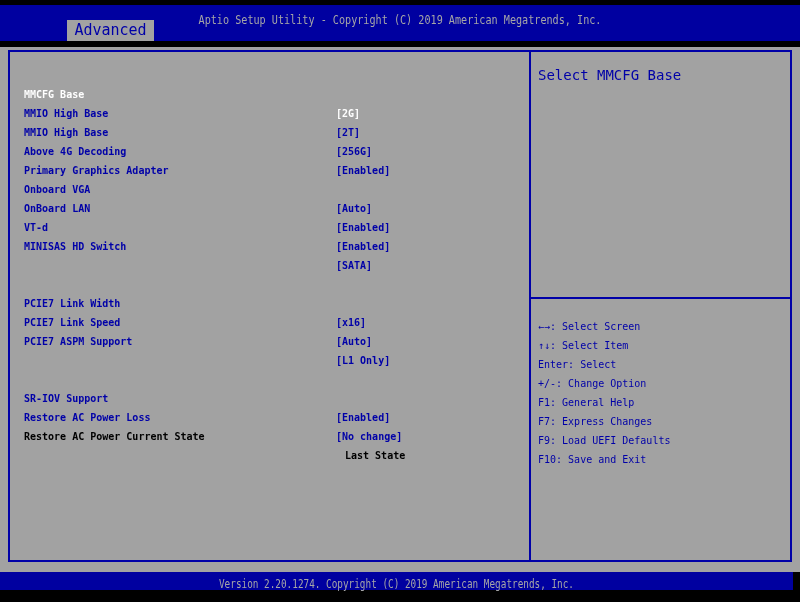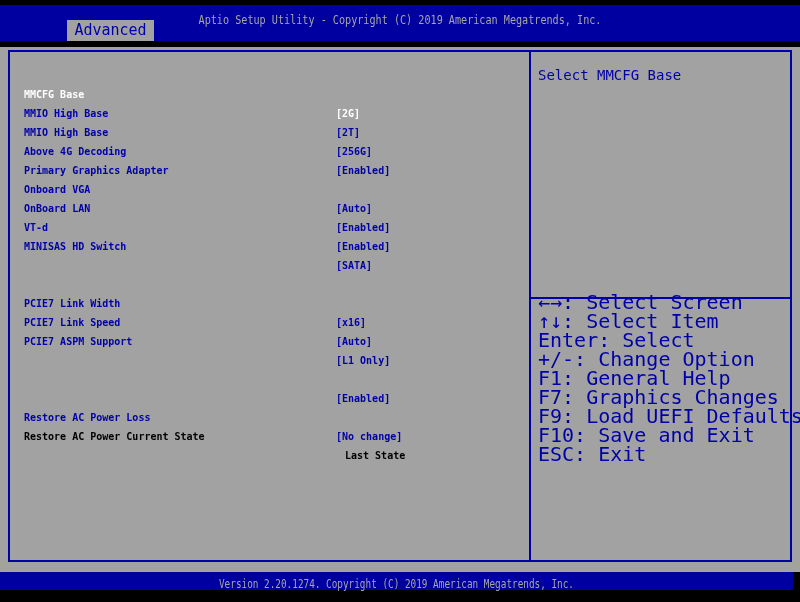--- a/index.html
+++ b/index.html
@@ -57,22 +57,22 @@
   .row.selected { color:var(--selected_text); }
   .row.info { color:var(--info_text); }
   .row .label { position:absolute; left:24px; }
   .row .value { position:absolute; left:336px; }
   .row.info .value { left:345px; }
   .help {
     position:absolute; left:538px; top:19px; width:248px;
     font-size:14px; line-height:19px; color:var(--blue); white-space:pre;
   }
   .legend {
-    position:absolute; left:538px; top:246px; width:250px;
-    font-size:20px; color:var(--blue);
+    position:absolute; left:538px; top:270px; width:250px;
+    font-size:10px; color:var(--blue);
   }
   .legend-row { height:19px; line-height:19px; white-space:pre; }
   .footer {
     position:absolute; left:0; top:572px; width:793px; height:18px;
     background:var(--bar_bg);
   }
   .footer-text {
     width:100%; text-align:center; line-height:23px;
     color:var(--bar_text); font-size:13px;
     transform:scaleX(0.72); white-space:pre;
@@ -142,20 +142,21 @@
     <span class="label">PCIE7 Link Speed</span>
     <span class="value">[Auto]</span>
   </div>
 
   <div class="row">
     <span class="label">PCIE7 ASPM Support</span>
     <span class="value">[L1 Only]</span>
   </div>
 
   <div class="row gap">
+    <span class="label">SR-IOV Support</span>
     <span class="value">[Enabled]</span>
   </div>
 
   <div class="row">
     <span class="label">Restore AC Power Loss</span>
     <span class="value">[No change]</span>
   </div>
 
   <div class="row info">
     <span class="label">Restore AC Power Current State</span>
@@ -169,25 +170,24 @@
   <div class="legend-row">←→: Select Screen</div>
 
   <div class="legend-row">↑↓: Select Item</div>
 
   <div class="legend-row">Enter: Select</div>
 
   <div class="legend-row">+/-: Change Option</div>
 
   <div class="legend-row">F1: General Help</div>
 
-  <div class="legend-row">F7: Graphics Changes</div>
+  <div class="legend-row">F7: Express Changes</div>
 
   <div class="legend-row">F9: Load UEFI Defaults</div>
 
   <div class="legend-row">F10: Save and Exit</div>
 
-  <div class="legend-row">ESC: Exit</div>
 </div>
 </div>
 
 <div class="footer">
   <div class="footer-text">Version 2.20.1274. Copyright (C) 2019 American Megatrends, Inc.</div>
 </div>
 
 </body></html>

